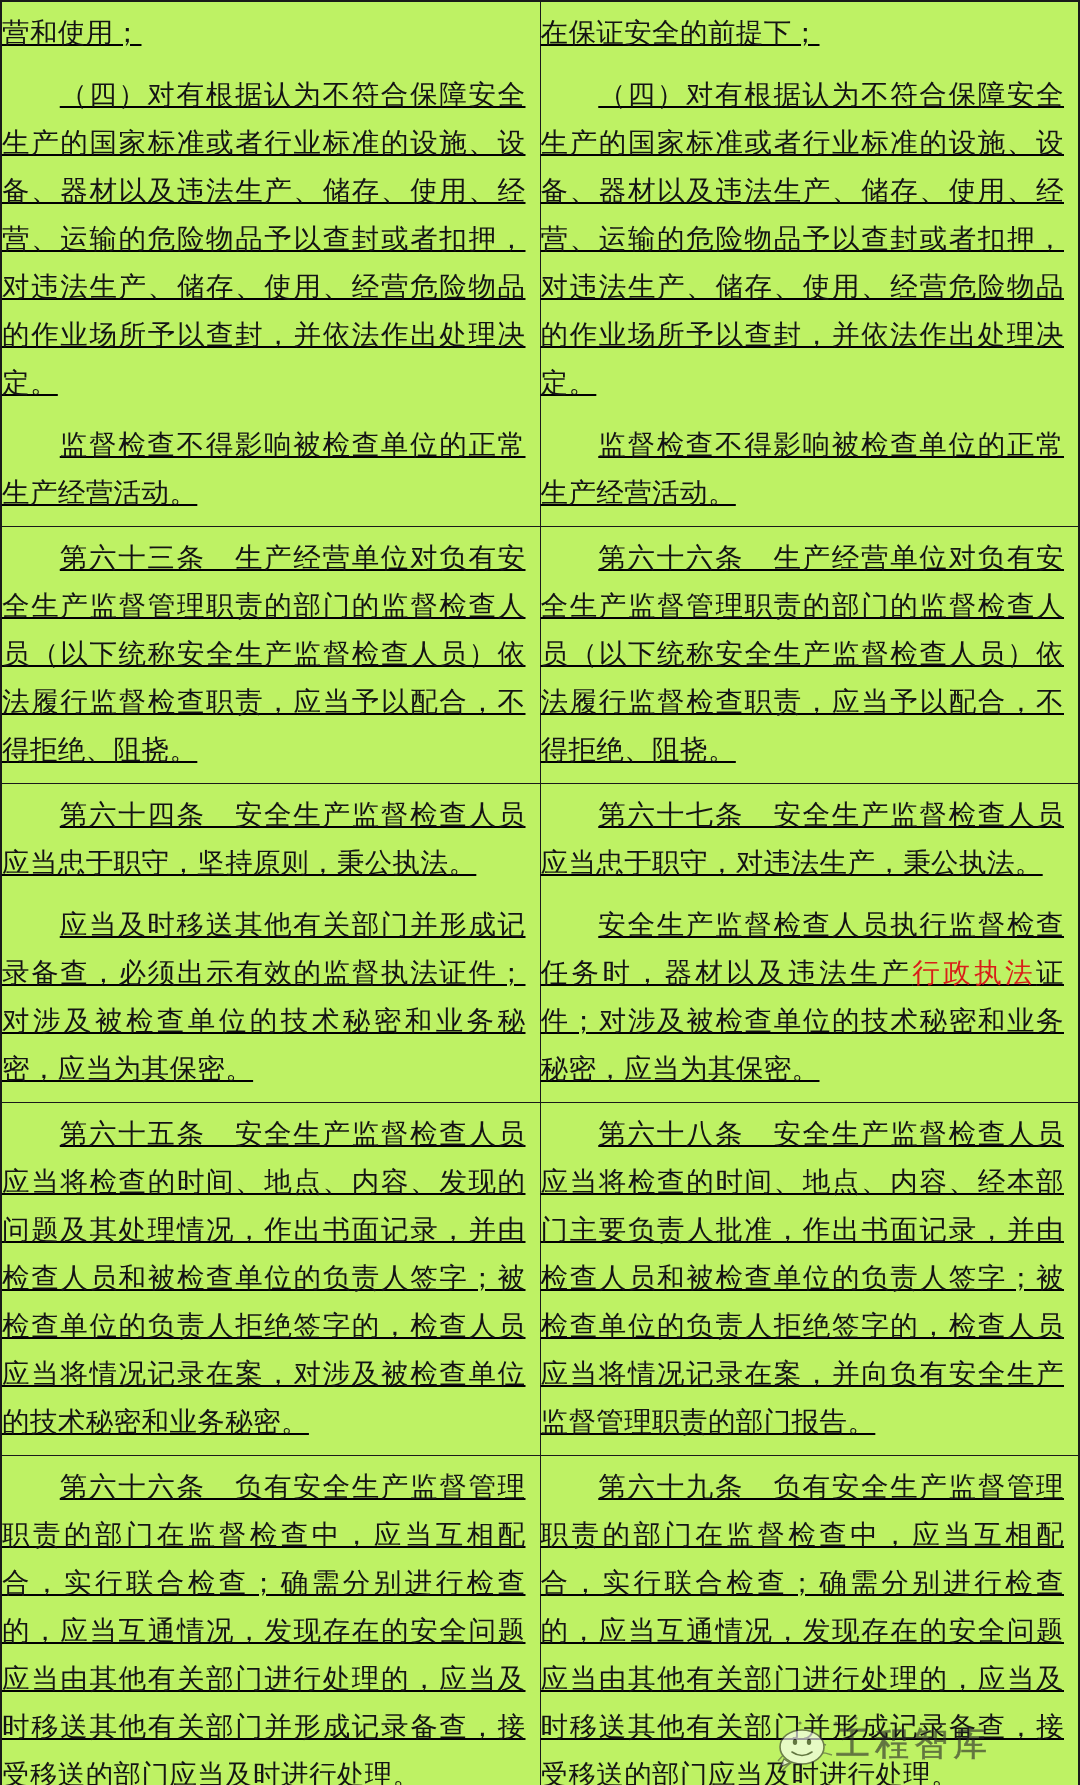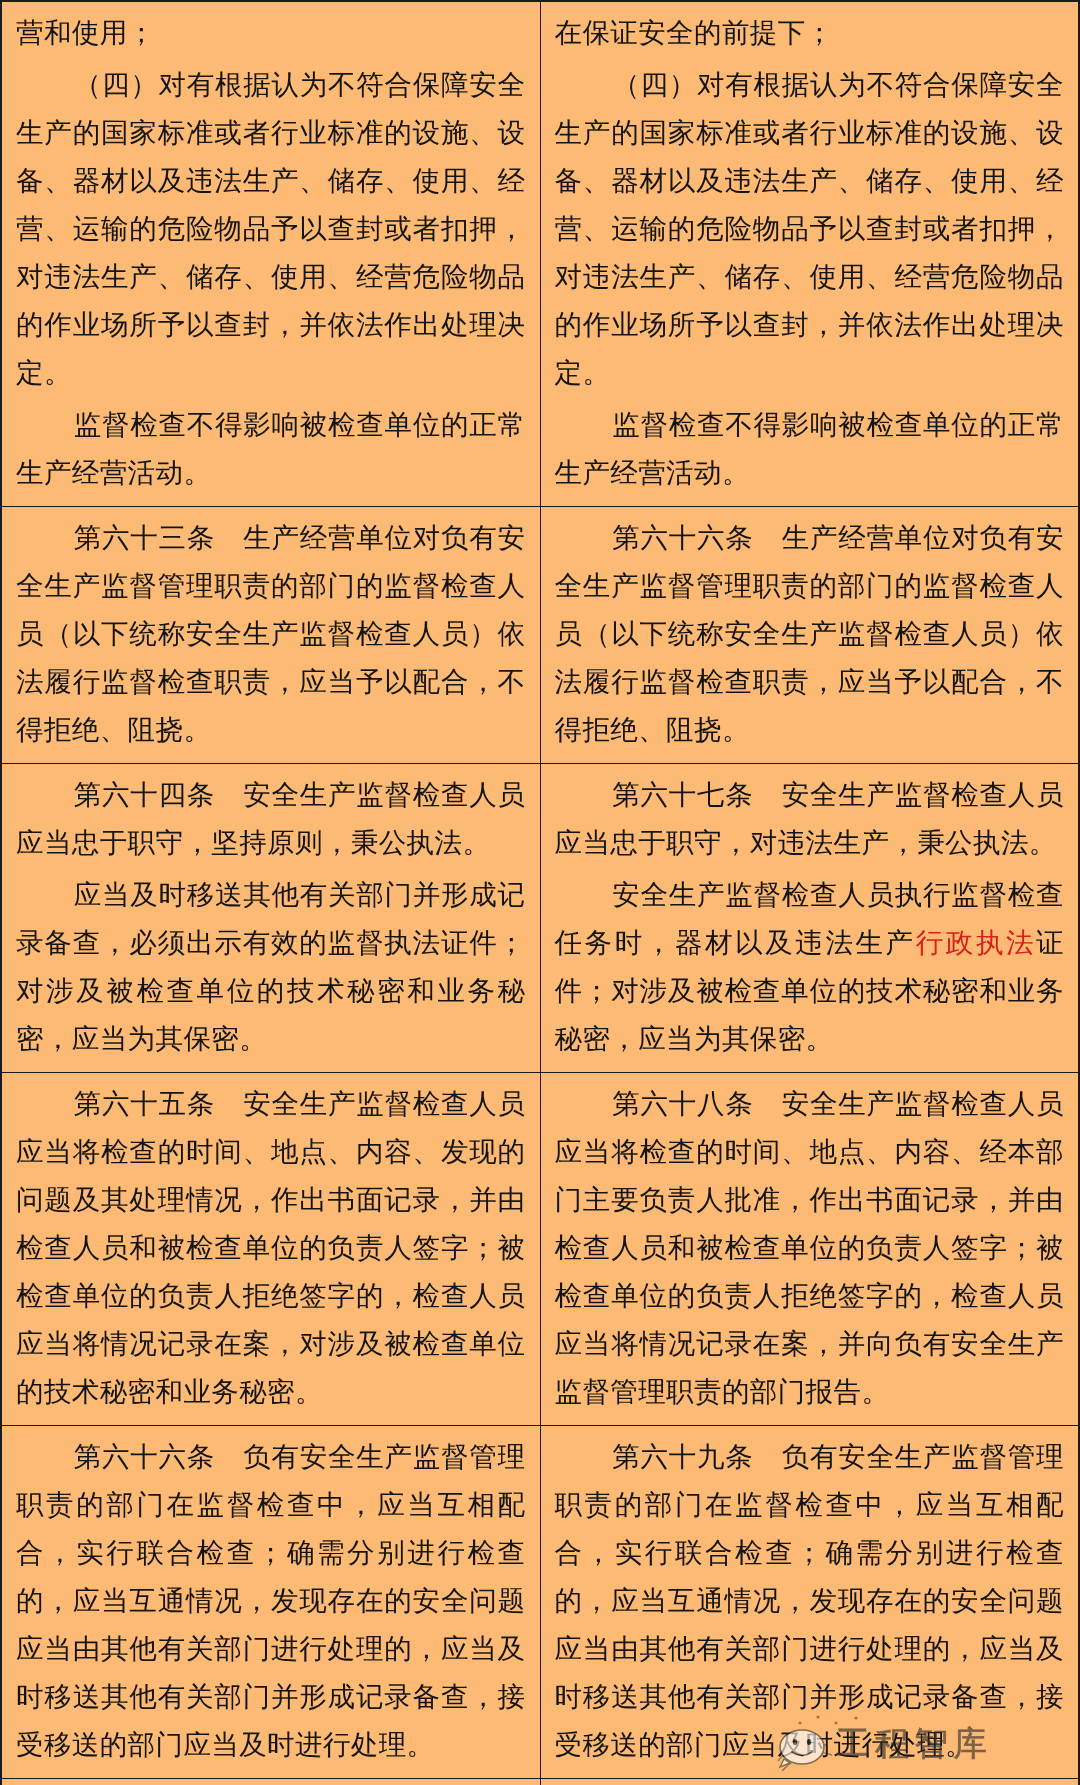--- a/index.html
+++ b/index.html
@@ -28,22 +28,23 @@
     width: 1080px;
     border-collapse: collapse;
     table-layout: fixed;
     background: #fdfdfb;
   }
 
   table.law-table td {
     width: 50%;
     vertical-align: top;
     border: 1px solid #1a1a1a;
-    padding: 6px 14px 10px 14px;
-    background: #fdba74;
+    padding: 6px 14px 10px 0;
+    background: #bef264;
+    text-decoration: underline;
   }
 
   
   table.law-table td.col-left {
     border-left: 2px solid #1a1a1a;
     border-right: 1px solid #1a1a1a;
   }
   table.law-table td.col-right {
     border-left: 1px solid #1a1a1a;
     border-right: 2px solid #1a1a1a;
@@ -59,21 +60,21 @@
     font-size: 27.5px;
     line-height: 48px;
     color: #141414;
     text-align: justify;
     text-justify: inter-ideograph;
     letter-spacing: 0.4px;
     margin: 0;
     font-family: "DejaVu Sans", "Liberation Sans", sans-serif;
     font-weight: 400;
   }
-  .para + .para { margin-top: 4px; }
+  .para + .para { margin-top: 14px; }
   .indent { text-indent: 2.1em; }
   .hl {
     color: #d81e19;
   }
 
   
   .watermark {
     position: absolute;
     right: 16px;
     bottom: 0;

